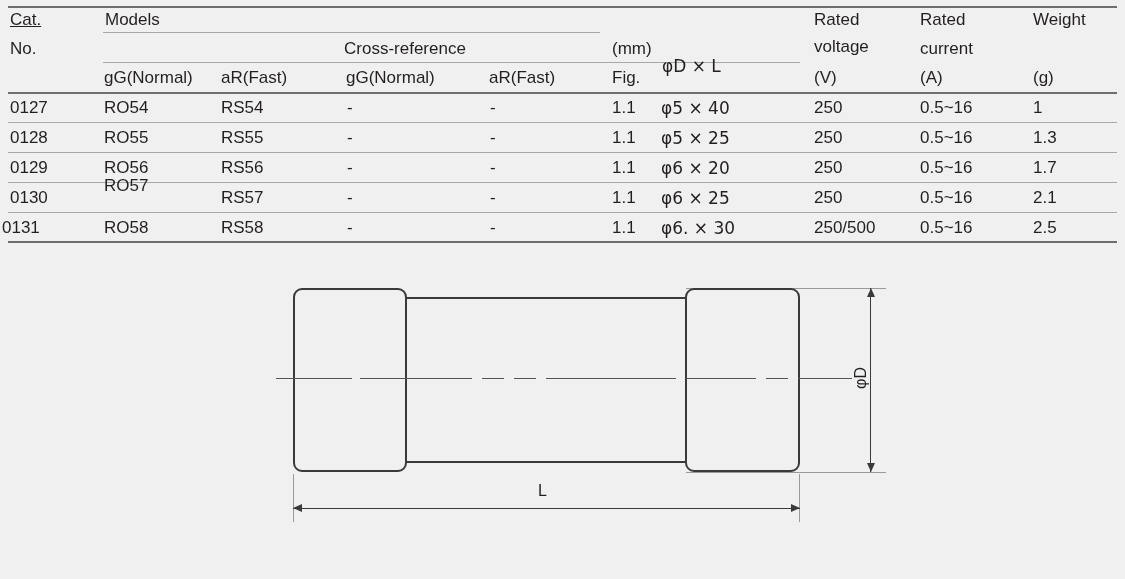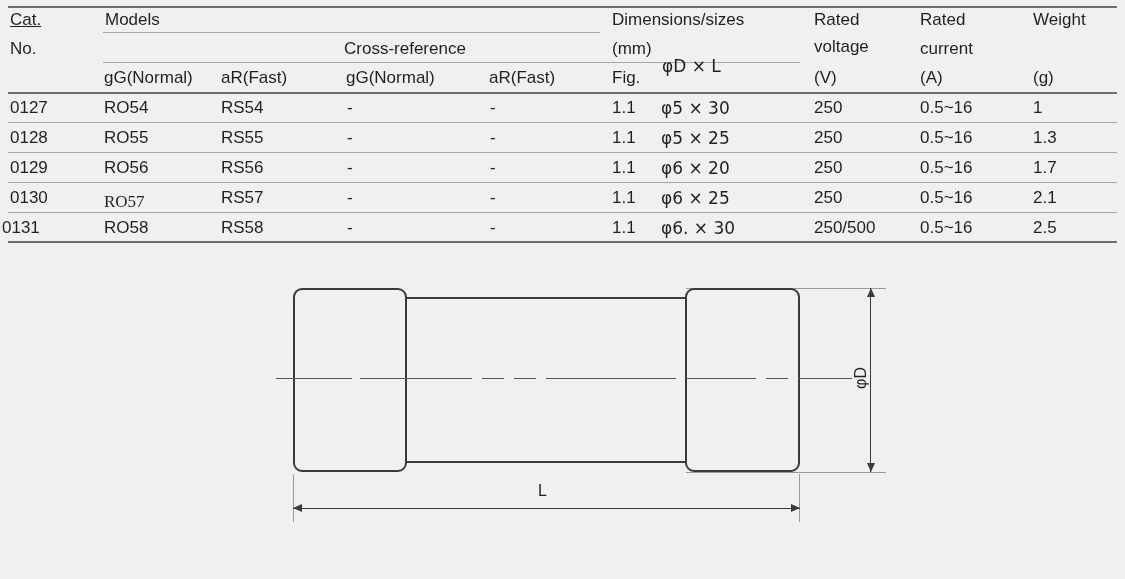--- a/index.html
+++ b/index.html
@@ -165,21 +165,20 @@
 
   <div class="rule thick" style="left:8px; top:241px; width:1109px;"></div>
 
   <div class="cell hdr" style="left:10px; top:10px;text-decoration:underline;">Cat.</div>
   <div class="cell hdr" style="left:10px; top:39px;">No.</div>
 
   <div class="cell hdr" style="left:105px; top:10px;">Models</div>
 
   <div class="cell hdr" style="left:344px; top:39px;">Cross-reference</div>
 
-  <div class="cell hdr" style="left:612px; top:10px;">Dimensions/sizes</div>
   <div class="cell hdr" style="left:612px; top:39px;">(mm)</div>
 
   <div class="cell hdr" style="left:814px; top:10px;">Rated</div>
   <div class="cell hdr" style="left:814px; top:37px;">voltage</div>
 
   <div class="cell hdr" style="left:920px; top:10px;">Rated</div>
   <div class="cell hdr" style="left:920px; top:39px;">current</div>
 
   <div class="cell hdr" style="left:1033px; top:10px;">Weight</div>
 
@@ -194,21 +193,21 @@
   <div class="cell hdr" style="left:1033px; top:68px;">(g)</div>
 
   <div id="rows-container">
       <div>
         <div class="cell" style="left: 10px; top: 98px;">0127</div>
         <div class="cell" style="left: 104px; top: 98px;">RO54</div>
         <div class="cell" style="left: 221px; top: 98px;">RS54</div>
         <div class="cell" style="left: 347px; top: 98px;">-</div>
         <div class="cell" style="left: 490px; top: 98px;">-</div>
         <div class="cell" style="left: 612px; top: 98px;">1.1</div>
-        <div class="cell phi" style="left: 661px; top: 98px;">φ5 × 30</div>
+        <div class="cell phi" style="left: 661px; top: 98px;">φ5 × 40</div>
         <div class="cell" style="left: 814px; top: 98px;">250</div>
         <div class="cell" style="left: 920px; top: 98px;">0.5~16</div>
         <div class="cell" style="left: 1033px; top: 98px;">1</div>
       </div>
       <div>
         <div class="cell" style="left: 10px; top: 128px;">0128</div>
         <div class="cell" style="left: 104px; top: 128px;">RO55</div>
         <div class="cell" style="left: 221px; top: 128px;">RS55</div>
         <div class="cell" style="left: 347px; top: 128px;">-</div>
         <div class="cell" style="left: 490px; top: 128px;">-</div>
@@ -225,21 +224,21 @@
         <div class="cell" style="left: 347px; top: 158px;">-</div>
         <div class="cell" style="left: 490px; top: 158px;">-</div>
         <div class="cell" style="left: 612px; top: 158px;">1.1</div>
         <div class="cell phi" style="left: 661px; top: 158px;">φ6 × 20</div>
         <div class="cell" style="left: 814px; top: 158px;">250</div>
         <div class="cell" style="left: 920px; top: 158px;">0.5~16</div>
         <div class="cell" style="left: 1033px; top: 158px;">1.7</div>
       </div>
       <div>
         <div class="cell" style="left: 10px; top: 188px;">0130</div>
-        <div class="cell" style="left: 104px; top: 192px; font-family: Liberation Serif, serif;">RO57</div>
+        <div class="cell" style="left: 104px; top: 176px;">RO57</div>
         <div class="cell" style="left: 221px; top: 188px;">RS57</div>
         <div class="cell" style="left: 347px; top: 188px;">-</div>
         <div class="cell" style="left: 490px; top: 188px;">-</div>
         <div class="cell" style="left: 612px; top: 188px;">1.1</div>
         <div class="cell phi" style="left: 661px; top: 188px;">φ6 × 25</div>
         <div class="cell" style="left: 814px; top: 188px;">250</div>
         <div class="cell" style="left: 920px; top: 188px;">0.5~16</div>
         <div class="cell" style="left: 1033px; top: 188px;">2.1</div>
       </div>
       <div>

